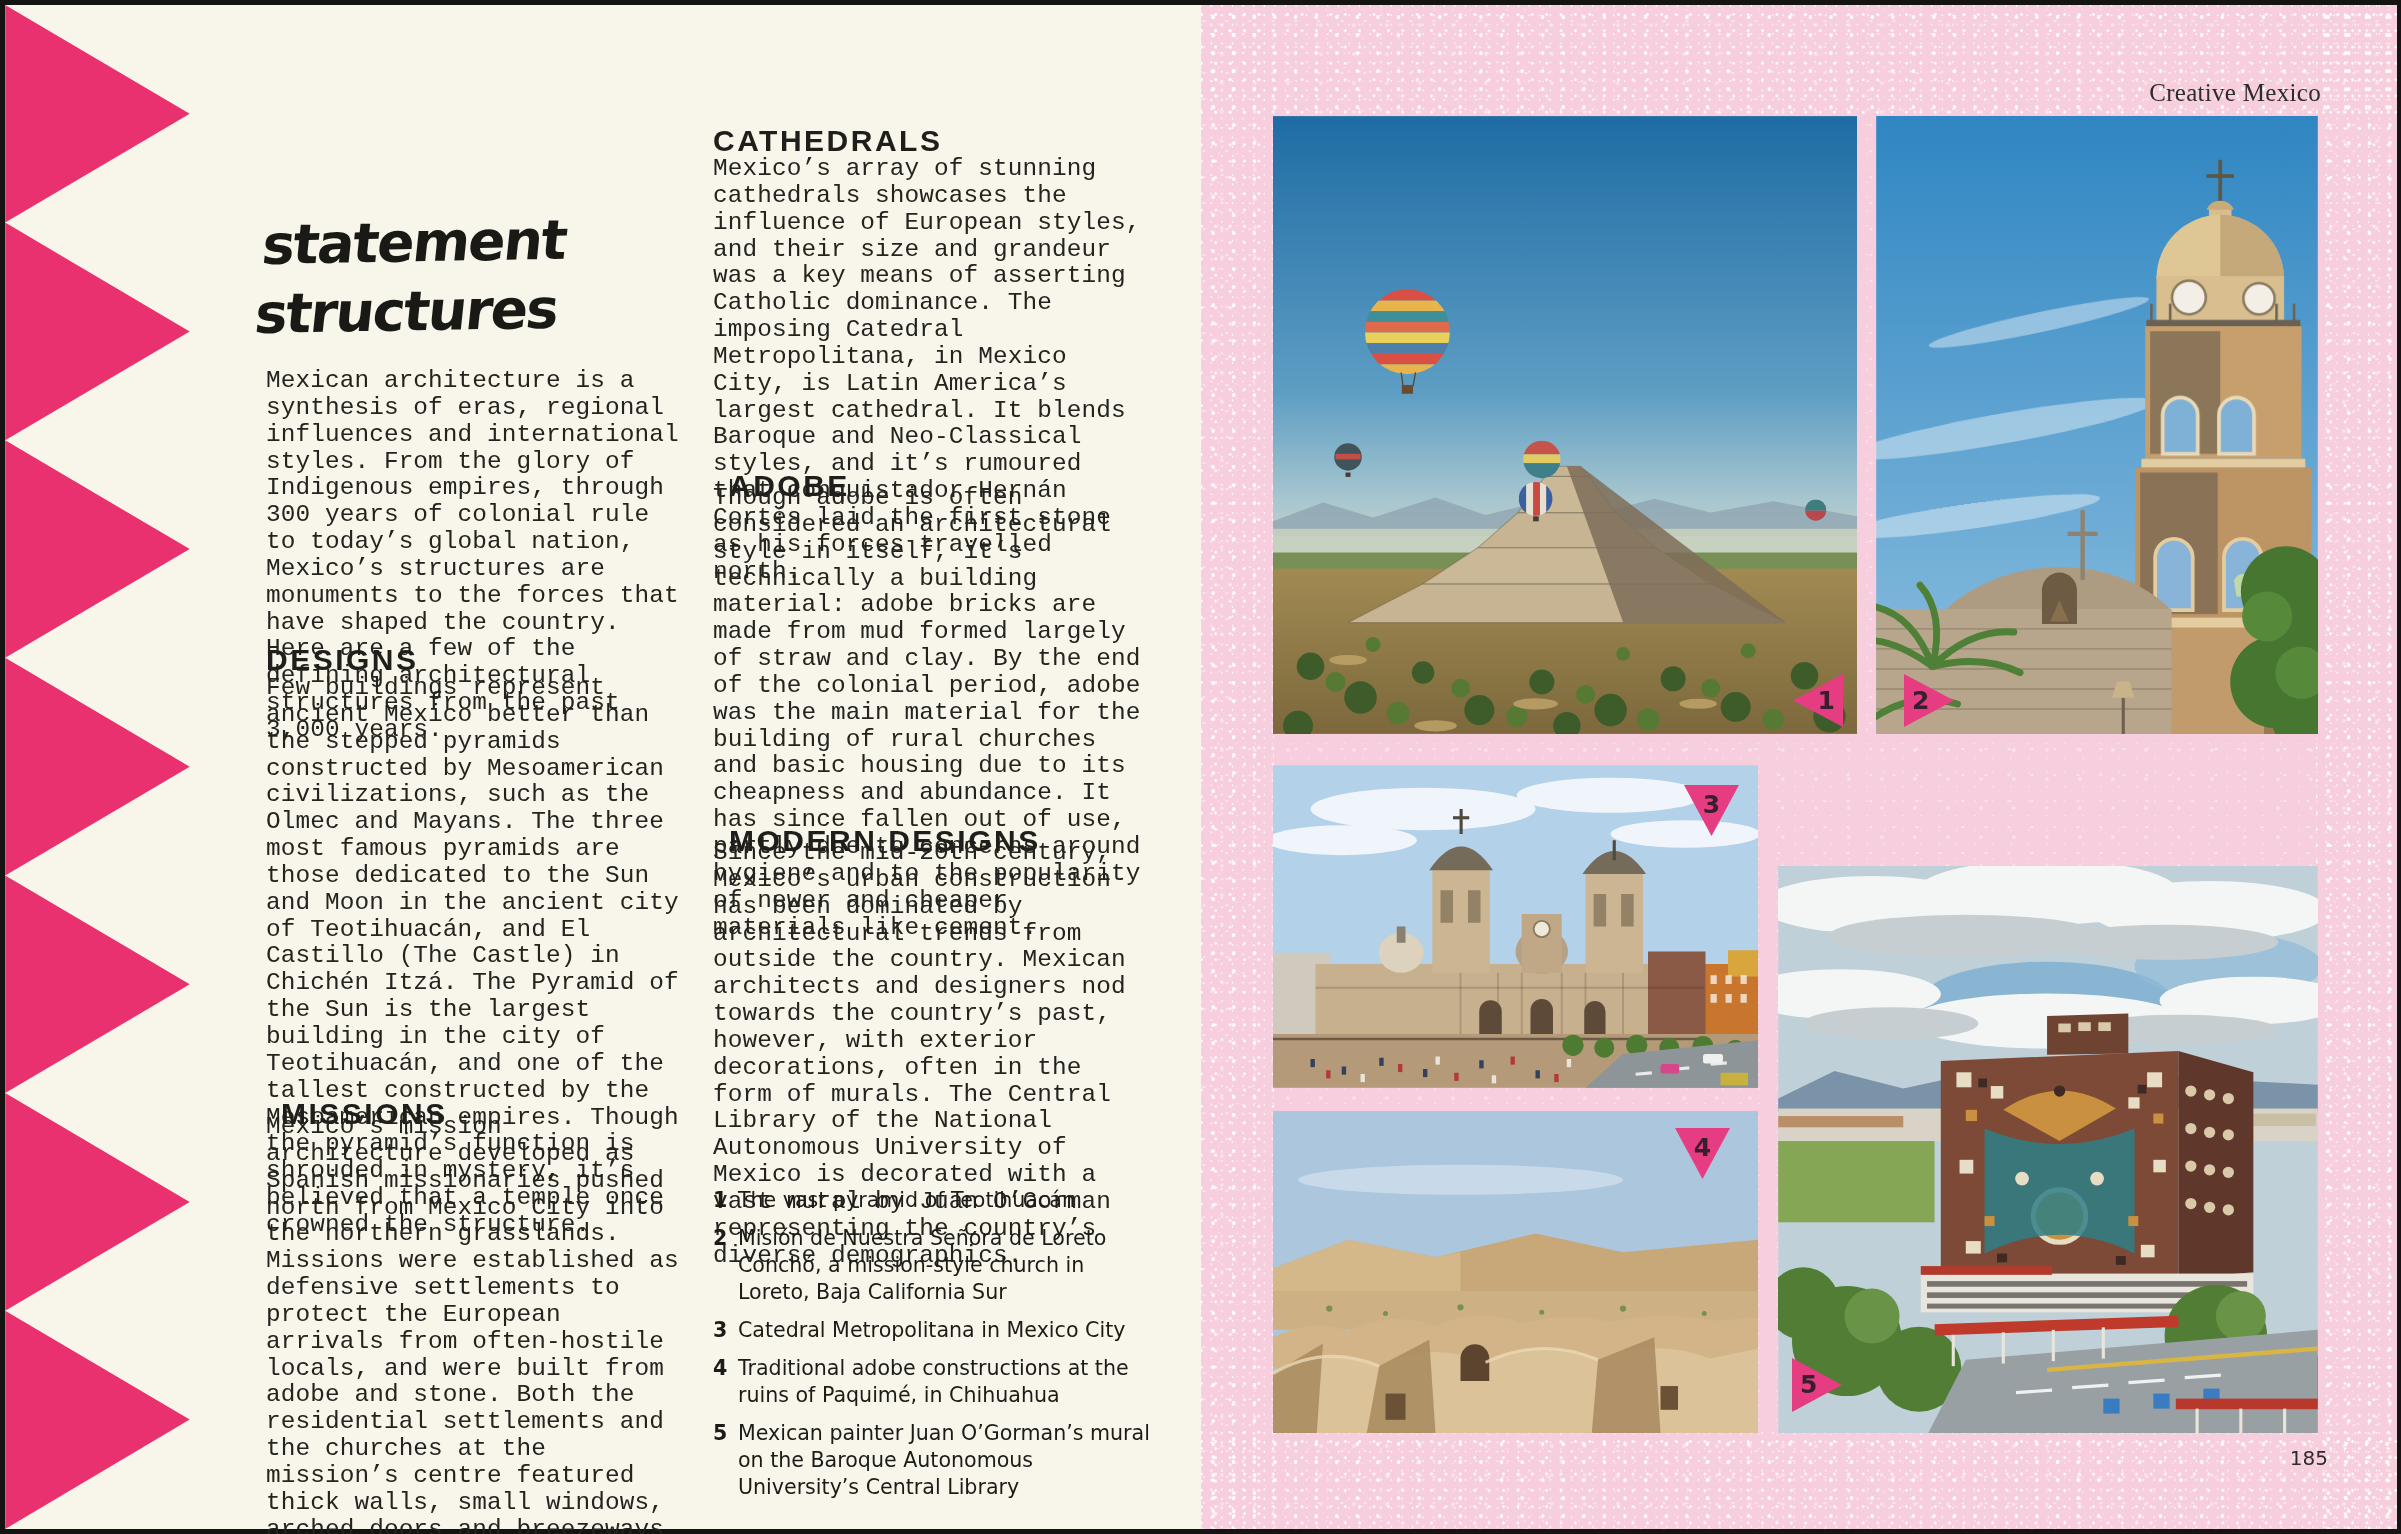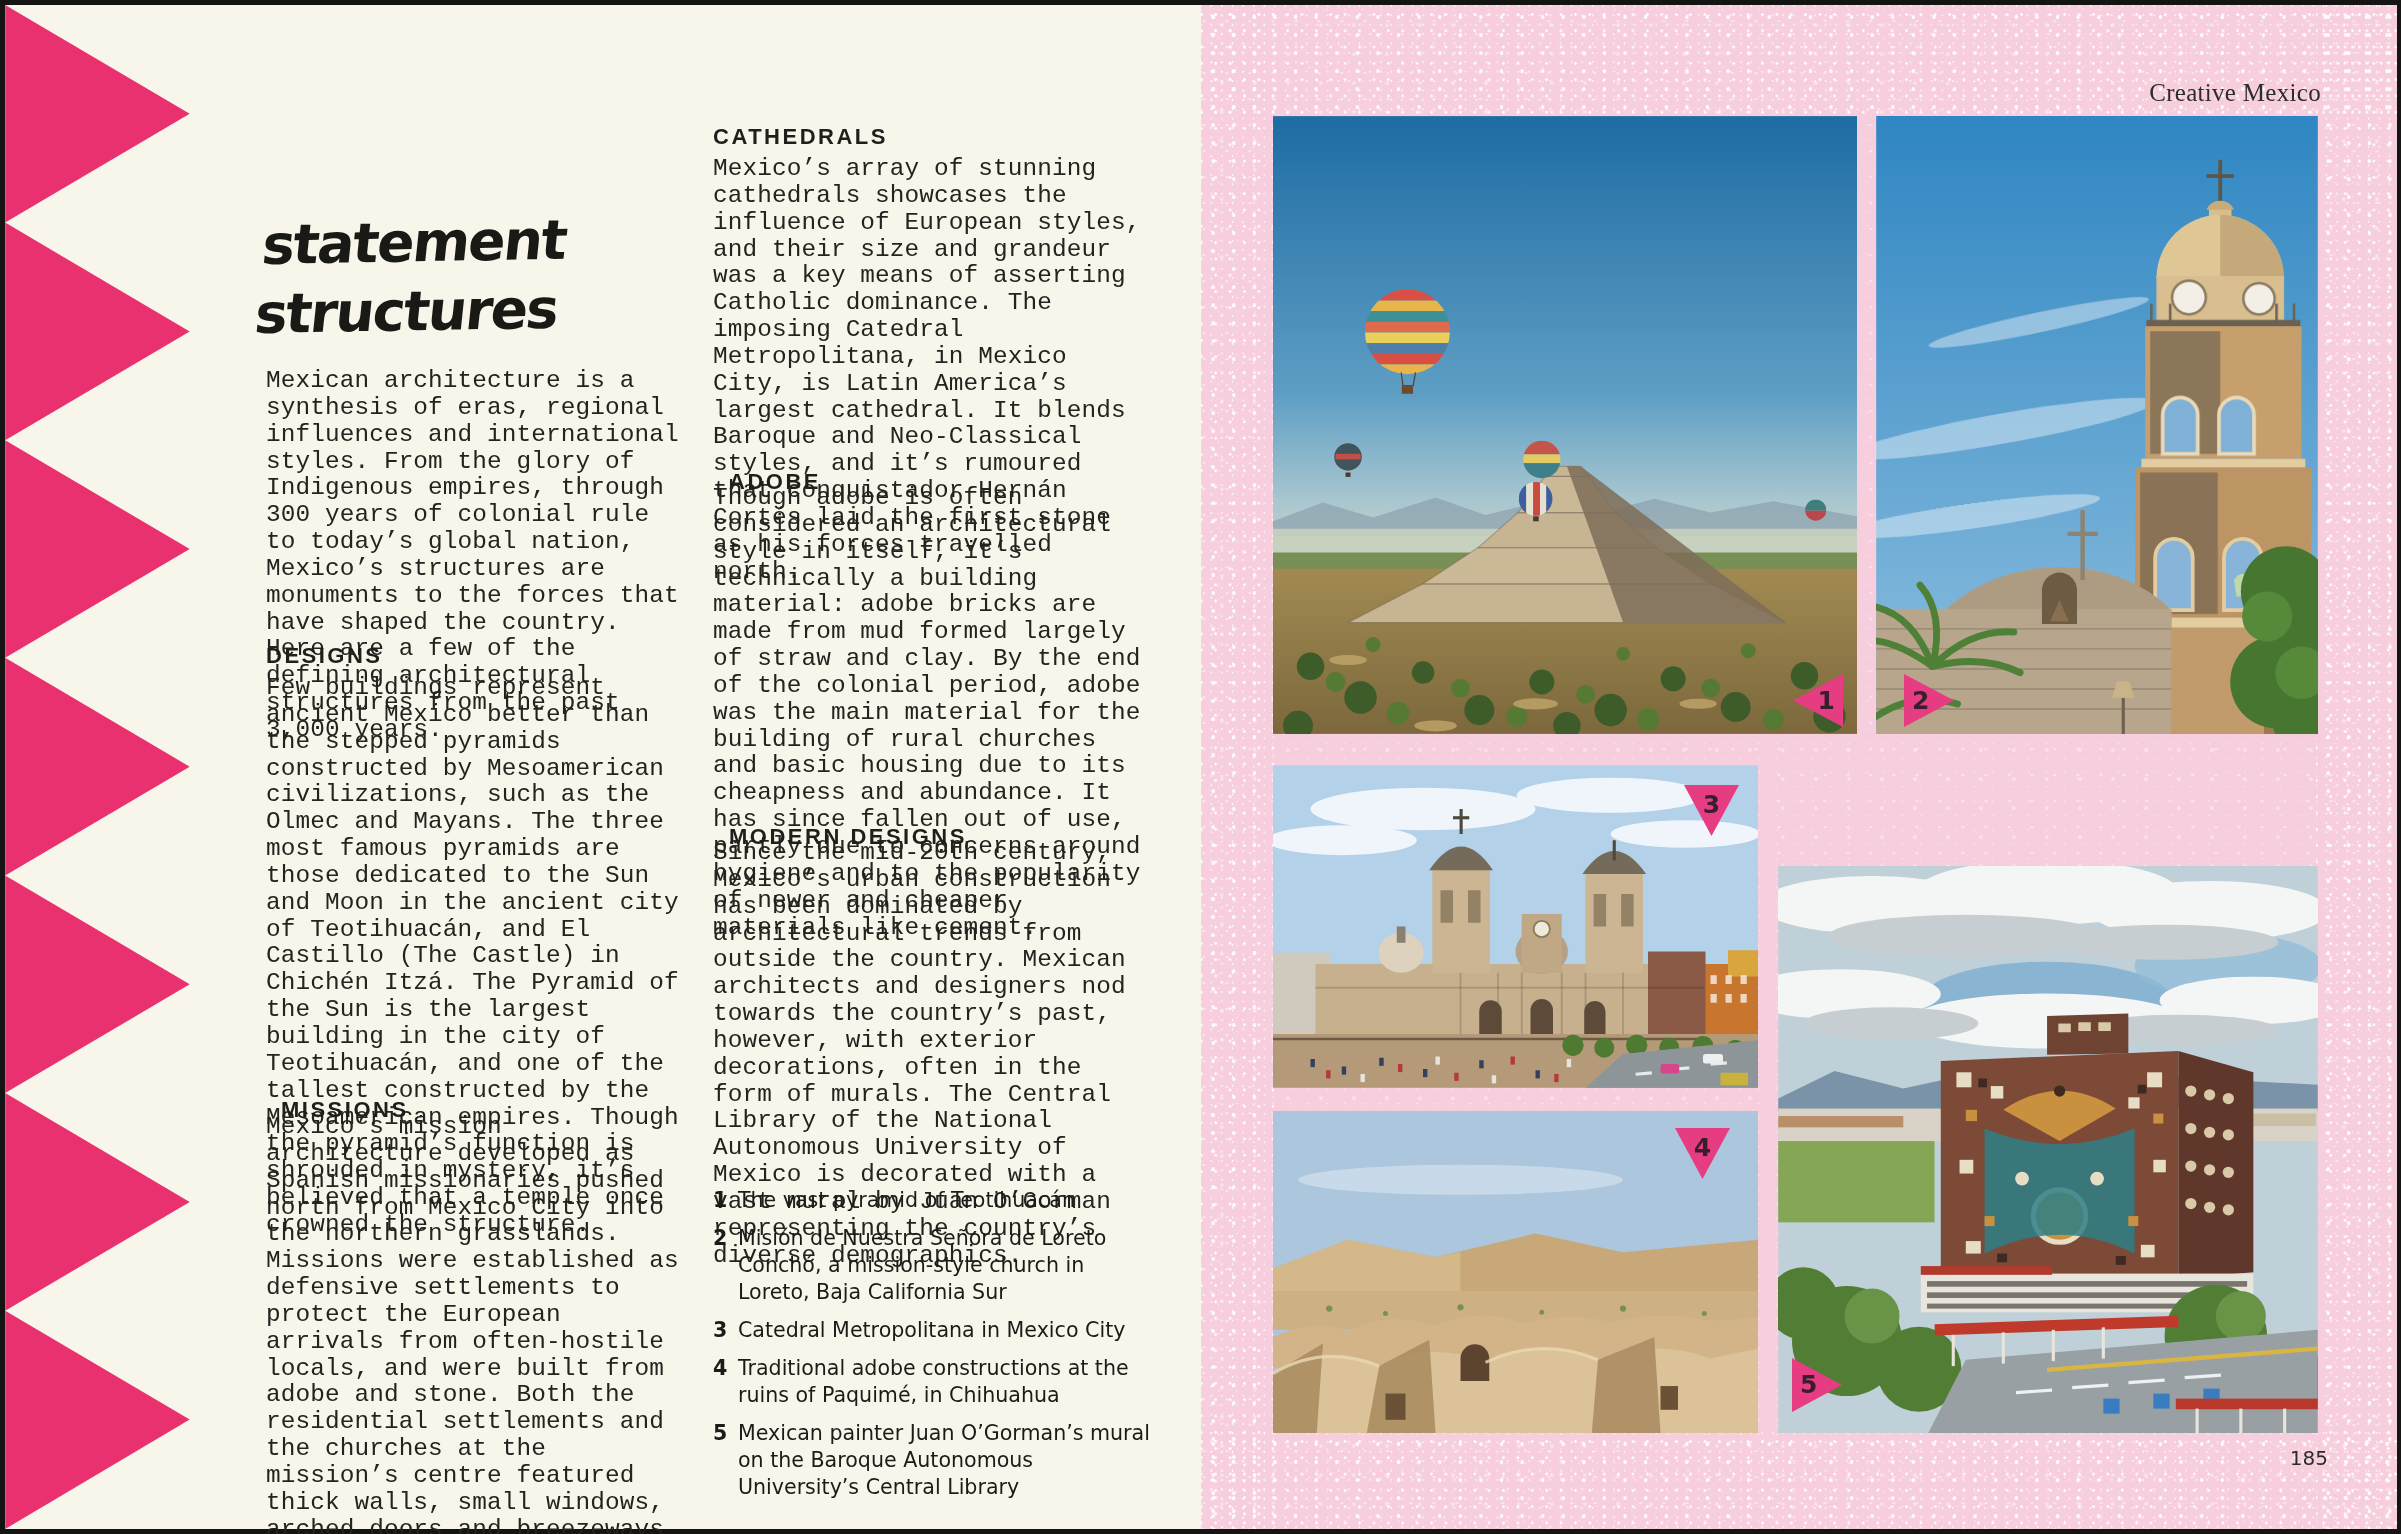--- a/index.html
+++ b/index.html
@@ -26,21 +26,21 @@
 
   .title{position:absolute;left:266px;top:211px;z-index:3;
     font-family:"DejaVu Sans",sans-serif;font-weight:800;font-size:55px;line-height:69px;
     letter-spacing:-1.9px;color:#191915;transform:skewX(-7deg) rotate(-1deg);transform-origin:left top;}
   .title .tline{display:block;}
 
   .body-copy{position:absolute;width:416px;font-size:24.4px;line-height:1.1;letter-spacing:0.1px;z-index:3;
     font-family:Liberation Mono, monospace;color:#24231f;}
   .col2{width:433px;}
   .sec-head{position:absolute;z-index:3;font-family:"Liberation Sans",sans-serif;font-weight:700;
-    font-size:22px;letter-spacing:2.5px;color:#1f1e1a;}
+    font-size:30px;letter-spacing:2.5px;color:#1f1e1a;}
 
   .captions{position:absolute;left:713px;top:1187px;width:438px;z-index:3;
     font-family:"DejaVu Sans",sans-serif;font-size:20.6px;line-height:1.32;color:#1c1b18;}
   .cap-row{display:flex;gap:10.6px;margin-bottom:10.6px;}
   .cap-num{font-weight:700;flex:0 0 auto;}
 
   .page-header{position:absolute;top:79px;right:80px;z-index:5;
     font-family:Liberation Serif, serif;font-size:25px;color:#2e2c29;letter-spacing:0.3px;}
   .folio{position:absolute;top:1446px;right:73px;z-index:5;
     font-family:"DejaVu Sans",sans-serif;font-size:20px;color:#2e2c29;}

